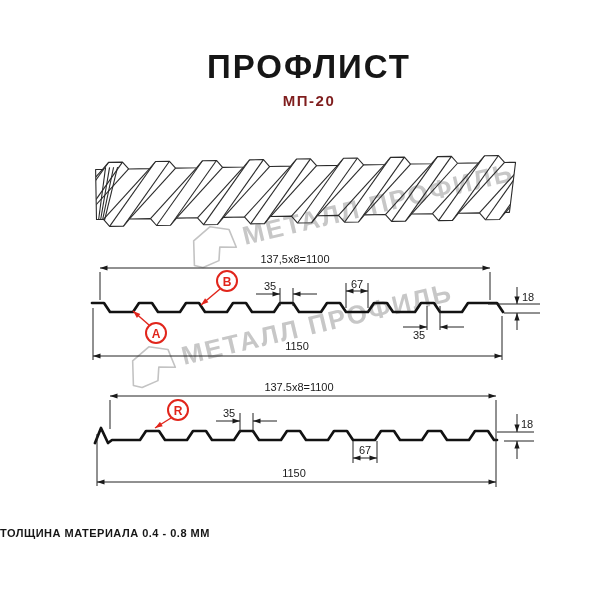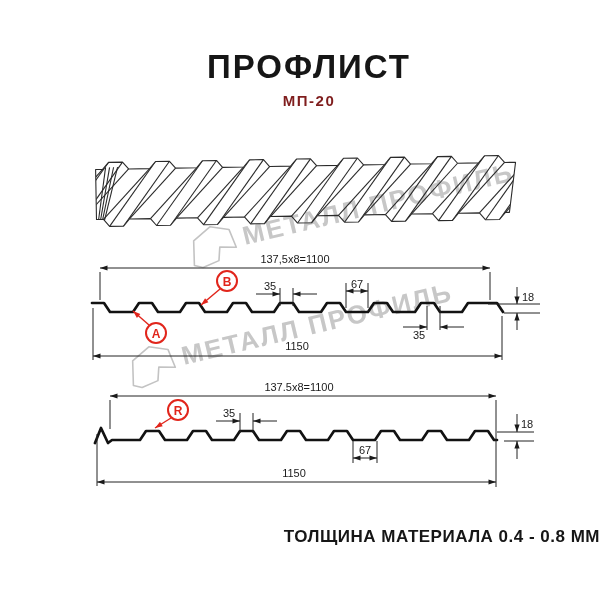--- a/index.html
+++ b/index.html
@@ -1,22 +1,22 @@
 <!DOCTYPE html>
 <html><head>
 <meta charset="utf-8">
 <style>
   html,body{margin:0;padding:0;background:#ffffff;}
   .page{position:relative;width:600px;height:600px;background:#ffffff;overflow:hidden;
         font-family:"Liberation Sans",sans-serif;}
   .header{position:absolute;top:48px;left:0;width:100%;text-align:center;padding-left:9px;}
   .title{font-size:33px;font-weight:bold;letter-spacing:2px;color:#161616;margin:0;}
   .subtitle{font-size:15px;font-weight:bold;letter-spacing:1.5px;color:#7f1d1d;margin-top:6px;}
-  .footer{position:absolute;top:527px;left:0;width:100%;text-align:right;
-          font-size:17px;font-weight:bold;letter-spacing:.5px;color:#161616;}
+  .footer{position:absolute;top:527px;left:0;width:100%;text-align:left;
+          font-size:11px;font-weight:bold;letter-spacing:.5px;color:#161616;}
   svg{position:absolute;left:0;top:0;}
   .profile{stroke:#121212;stroke-width:2.7;fill:none;stroke-linejoin:round;stroke-linecap:round;}
   .dim{stroke:#222;stroke-width:1;fill:none;}
   .dimtext{font-family:"Liberation Sans",sans-serif;font-size:11px;fill:#1a1a1a;}
   .redline{stroke:#e1251b;stroke-width:1.4;fill:none;}
   .redcircle{stroke:#e1251b;stroke-width:2;fill:none;}
   .redtext{font-family:"Liberation Sans",sans-serif;font-size:12px;font-weight:bold;fill:#e1251b;}
   .wm-text{font-family:"Liberation Sans",sans-serif;font-size:26px;font-weight:bold;
            fill:#c7c7c7;letter-spacing:2px;}
   .wm-logo{stroke:#c3c3c3;stroke-width:1.6;fill:none;stroke-linejoin:round;}

